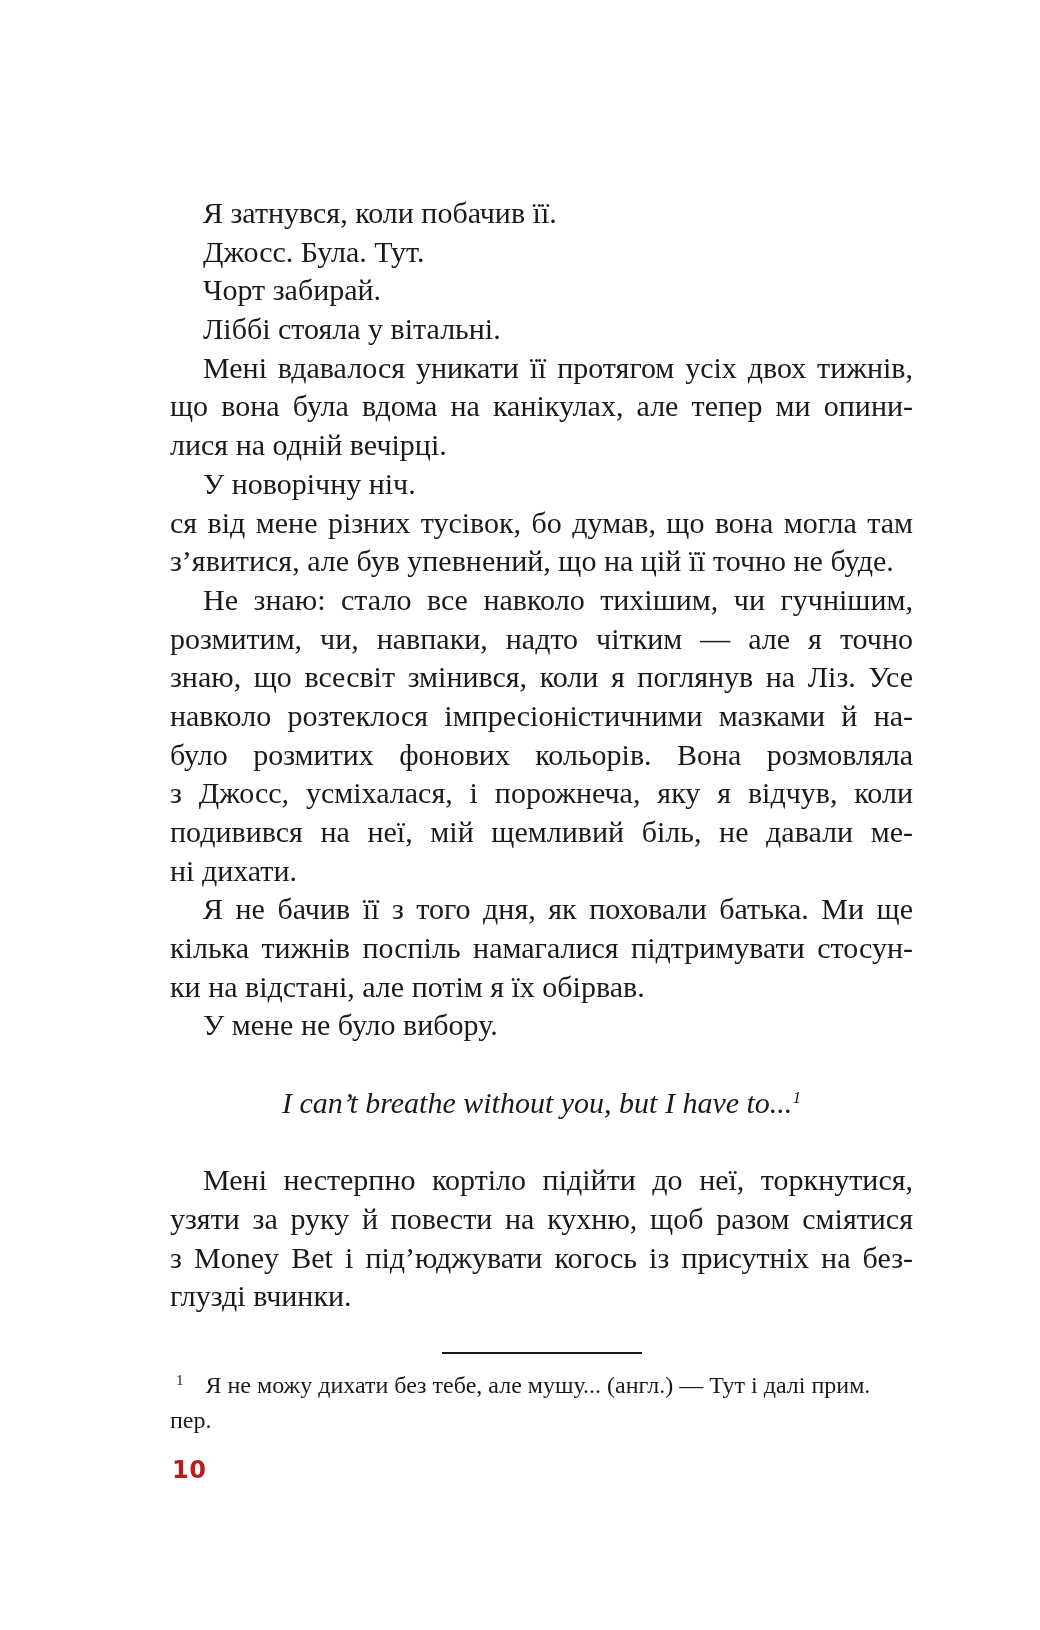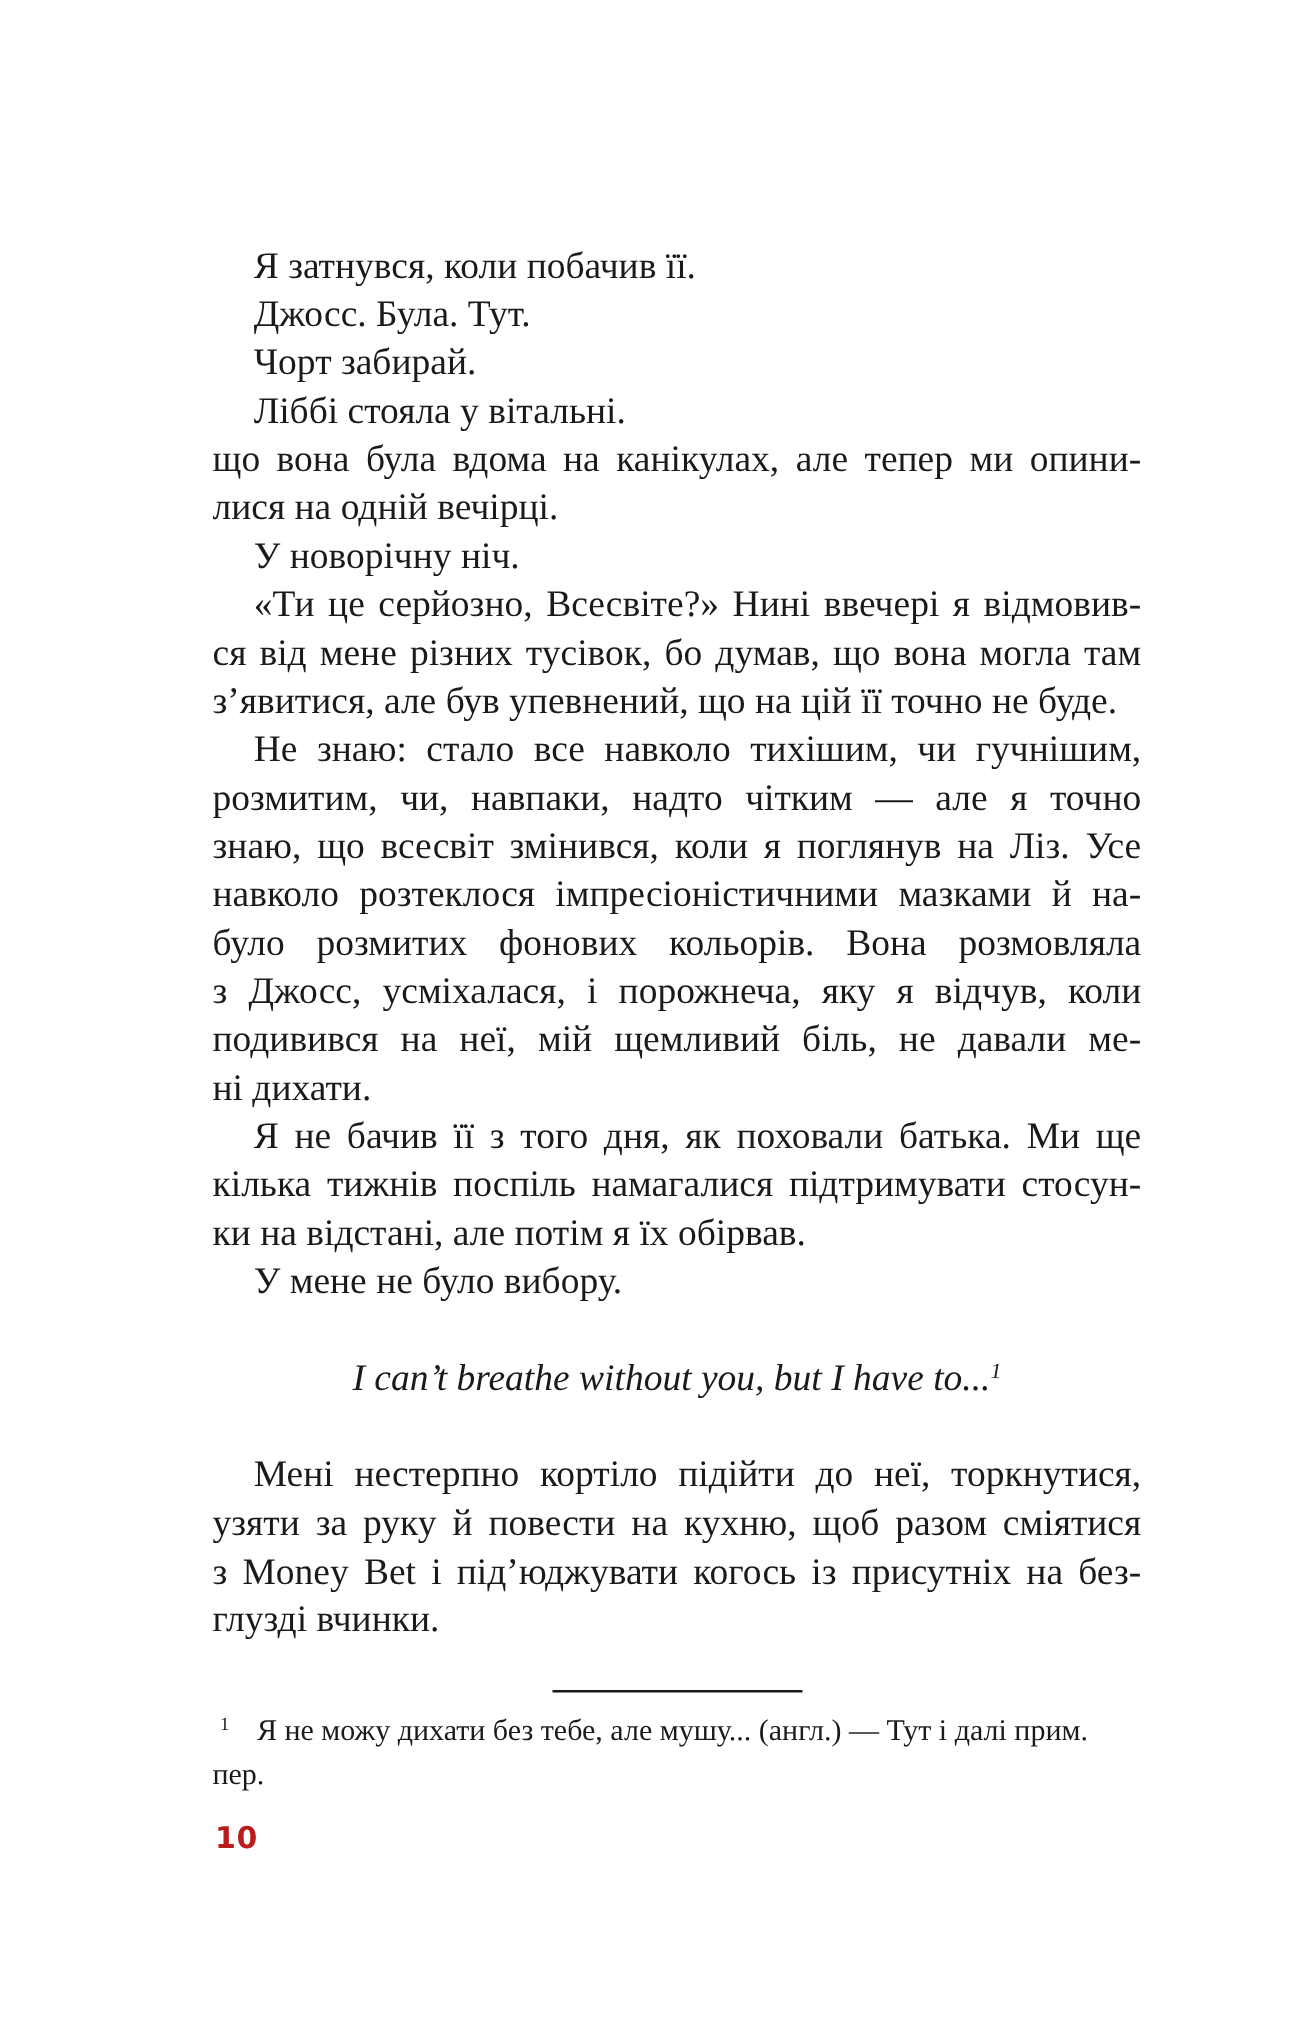--- a/index.html
+++ b/index.html
@@ -81,28 +81,28 @@
         <div class="para">
           <div class="line first last"><span>Джосс. Була. Тут.</span></div>
         </div>
         <div class="para">
           <div class="line first last"><span class="it">Чорт</span><span> забирай.</span></div>
         </div>
         <div class="para">
           <div class="line first last"><span>Ліббі стояла у вітальні.</span></div>
         </div>
         <div class="para">
+          <div class="line first"><span>Мені вдавалося уникати її протягом усіх двох тижнів,</span></div>
           <div class="line"><span>що вона була вдома на канікулах, але тепер ми опини-</span></div>
           <div class="line last"><span>лися на одній вечірці.</span></div>
         </div>
         <div class="para">
           <div class="line first last"><span>У новорічну ніч.</span></div>
         </div>
         <div class="para">
-          <div class="line first"><span>«Ти це серйозно, Всесвіте?» Нині ввечері я відмовив-</span></div>
           <div class="line"><span>ся від мене різних тусівок, бо думав, що вона могла там</span></div>
           <div class="line last"><span>з’явитися, але був упевнений, що на цій її точно не буде.</span></div>
         </div>
         <div class="para">
           <div class="line first"><span>Не знаю: стало все навколо тихішим, чи гучнішим,</span></div>
           <div class="line"><span>розмитим, чи, навпаки, надто чітким — але я точно</span></div>
           <div class="line"><span>знаю, що всесвіт змінився, коли я поглянув на Ліз. Усе</span></div>
           <div class="line"><span>навколо розтеклося імпресіоністичними мазками й на-</span></div>
           <div class="line"><span>було розмитих фонових кольорів. Вона розмовляла</span></div>
           <div class="line"><span>з Джосс, усміхалася, і порожнеча, яку я відчув, коли</span></div>

